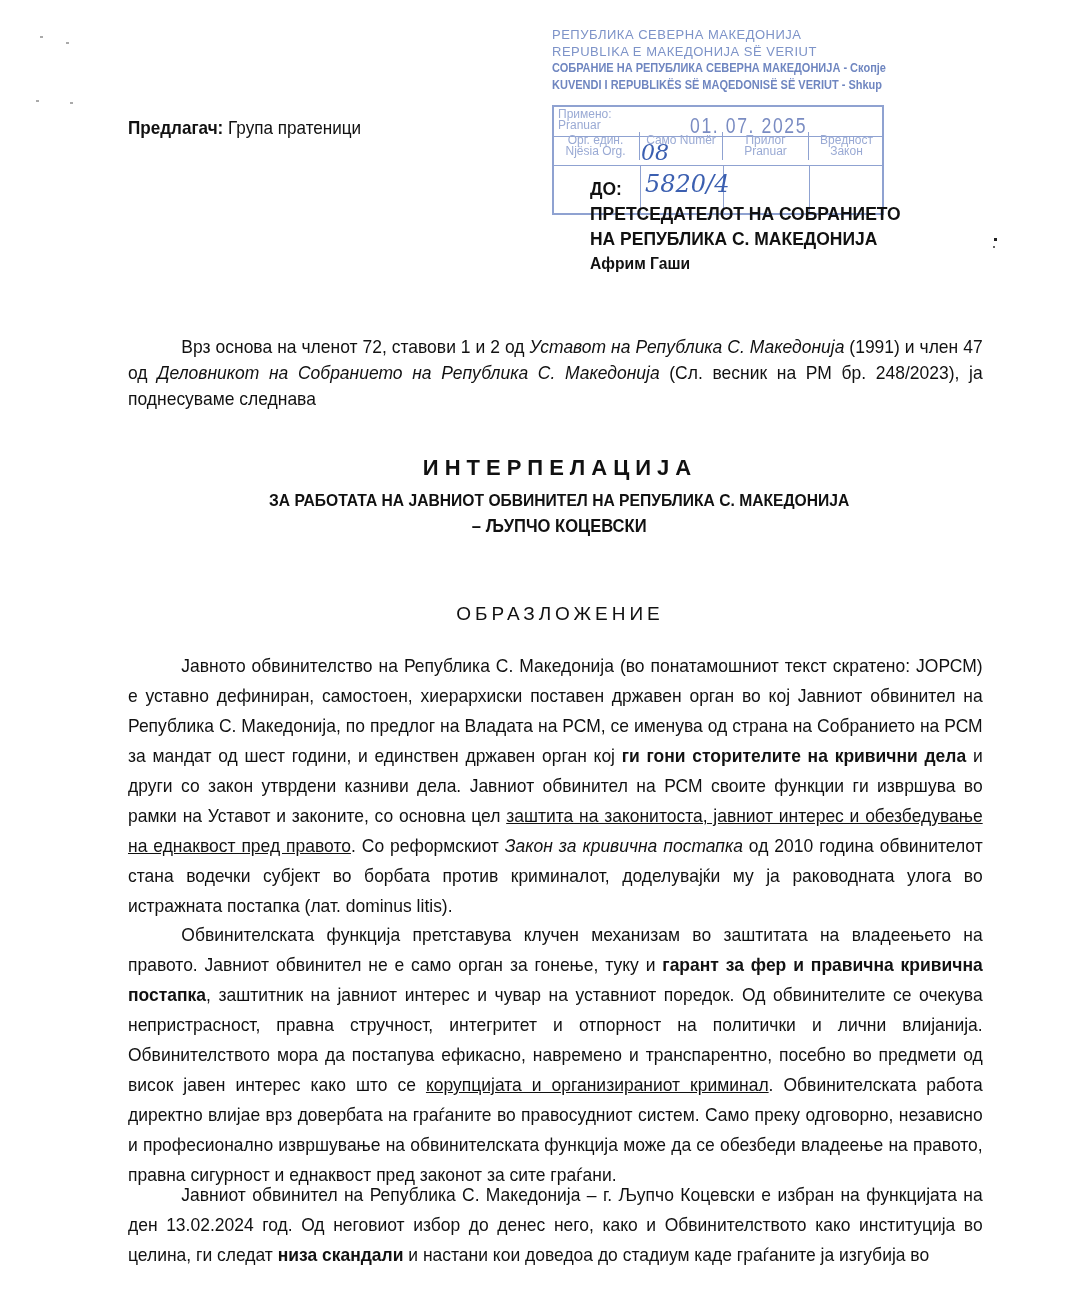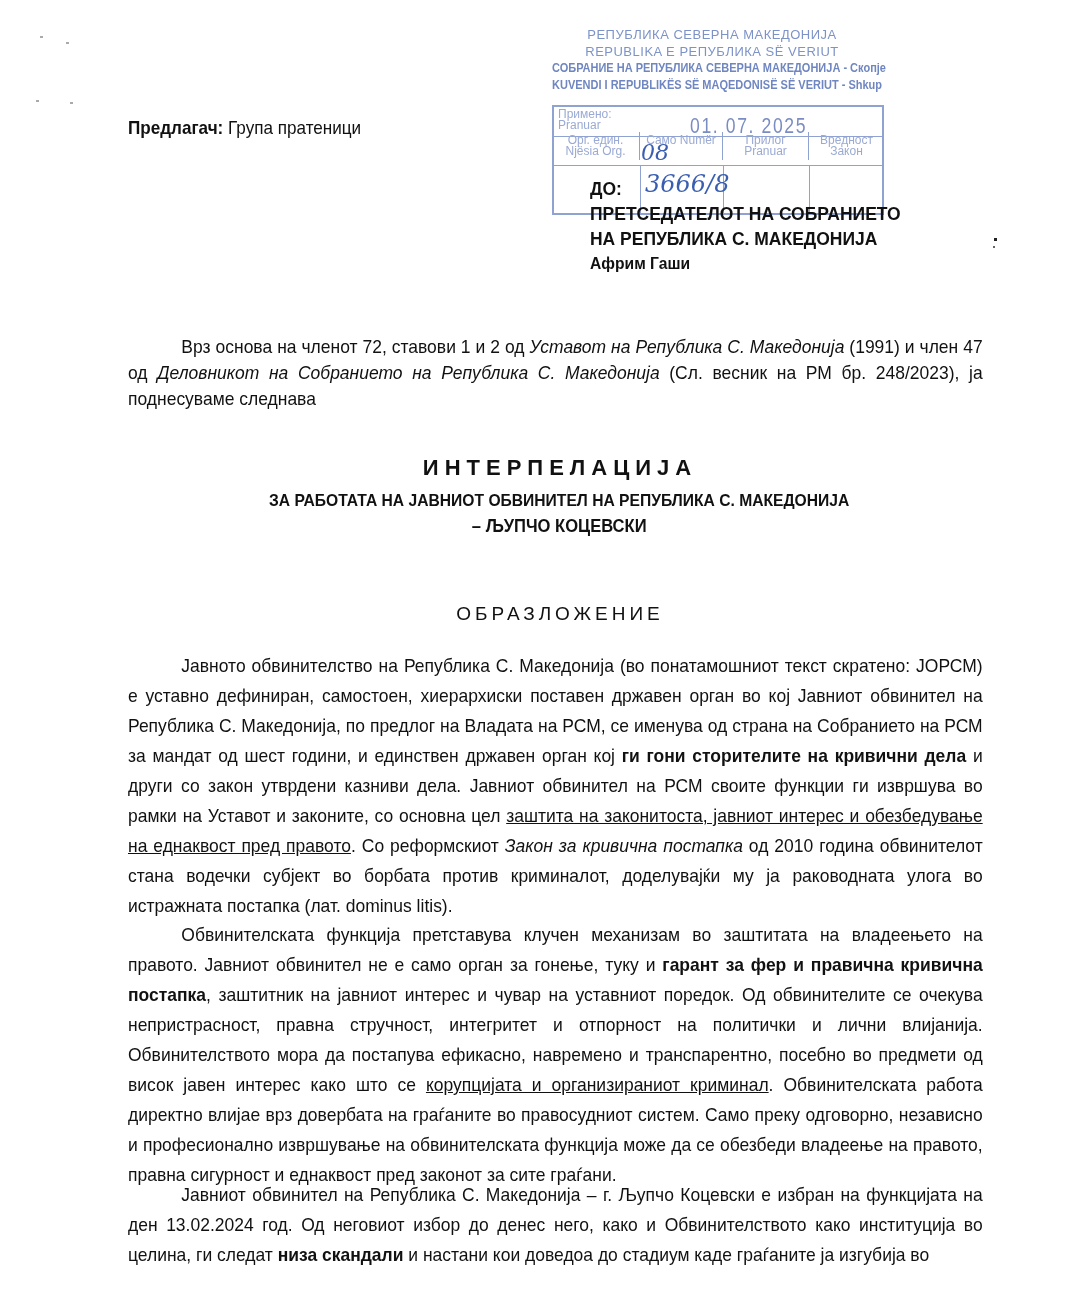--- a/index.html
+++ b/index.html
@@ -10,21 +10,21 @@
   .abs { position: absolute; }
   .specks span { position: absolute; background: #aaa; width: 3px; height: 2px; }
 
   
   .proposer { left: 128px; top: 117px; font-size: 19px; transform: scaleX(0.9); transform-origin: left top; }
   .proposer b { font-weight: bold; }
 
   
   .stamp-text { left: 552px; top: 26px; width: 340px; color: #7d93c8; font-size: 13px; line-height: 17px; letter-spacing: 0.5px; }
   .stamp-text div { white-space: nowrap; }
-  .stamp-text .c { text-align: center; width: 320px; }
+  .stamp-text .c { width: 320px; }
   .stamp-text .sm { font-size: 12.5px; letter-spacing: 0; transform: scaleX(0.88); transform-origin: left center; font-weight: bold; color: #6f86c0;}
   .stamp-box { left: 552px; top: 105px; width: 332px; height: 110px; border: 2px solid #8fa2d1; box-sizing: border-box; }
   .stamp-row1 { left: 552px; top: 105px; width: 332px; height: 32px; border-bottom: 1px solid #8fa2d1; box-sizing: border-box; }
   .stamp-lbl { color: #9aaad4; font-size: 12px; line-height: 11px; }
   .stamp-date { left: 690px; top: 113px; color: #7a8cc2; font-size: 22px; letter-spacing: 2px; transform: scaleX(0.8); transform-origin: left top; }
   .stamp-col { top: 132px; height: 28px; border-right: 1px solid #8fa2d1; box-sizing: border-box; text-align: center; }
   .stamp-rowline { left: 552px; top: 165px; width: 332px; border-top: 1px solid #8fa2d1; }
   .stamp-vline { top: 165px; height: 50px; border-left: 1px solid #8fa2d1; }
   .handwritten { color: #3b5fb0; font-family: "DejaVu Serif", serif; font-style: italic; }
 
@@ -57,40 +57,40 @@
   <span style="left:993px;top:246px;width:2px;height:2px;background:#666"></span>
 </div>
 
 <div class="abs proposer">
   <b>Предлагач:</b>
   <span>Група пратеници</span>
 </div>
 
 <div class="abs stamp-text">
   <div class="c">РЕПУБЛИКА СЕВЕРНА МАКЕДОНИЈА</div>
-  <div class="c">REPUBLIKA E РЕПУБЛИКА SË VERIUT</div>
+  <div class="c">REPUBLIKA E МАКЕДОНИЈА SË VERIUT</div>
   <div class="sm">СОБРАНИЕ НА РЕПУБЛИКА СЕВЕРНА МАКЕДОНИЈА - Скопје</div>
   <div class="sm">KUVENDI I REPUBLIKËS SË MAQEDONISË SË VERIUT - Shkup</div>
 </div>
 <div class="abs stamp-box"></div>
 <div class="abs stamp-row1"></div>
 <div class="abs stamp-lbl" style="left:558px;top:109px;width:60px;">Примено: Pranuar</div>
 <div class="abs stamp-date">01. 07. 2025</div>
 
 <div class="abs stamp-col stamp-lbl" style="left:552px;width:88px;padding-top:3px;">Орг. един. Njësia Org.</div>
 <div class="abs stamp-col stamp-lbl" style="left:640px;width:83px;padding-top:3px;">Само Numër</div>
 <div class="abs stamp-col stamp-lbl" style="left:723px;width:86px;padding-top:3px;">Прилог Pranuar</div>
 <div class="abs stamp-col stamp-lbl" style="left:809px;width:75px;padding-top:3px;border-right:none;">Вредност Закон</div>
 <div class="abs stamp-rowline"></div>
 <div class="abs stamp-vline" style="left:640px;"></div>
 <div class="abs stamp-vline" style="left:723px;"></div>
 <div class="abs stamp-vline" style="left:809px;"></div>
 
 <div class="abs handwritten" style="left:626px;top:140px;font-size:22px;margin-left:15px;">08</div>
-<div class="abs handwritten" style="left:645px;top:170px;font-size:24px;">3666/8</div>
+<div class="abs handwritten" style="left:645px;top:170px;font-size:24px;">5820/4</div>
 
 <div class="abs addr">
   <div>ДО:</div>
   <div>ПРЕТСЕДАТЕЛОТ НА СОБРАНИЕТО</div>
   <div>НА РЕПУБЛИКА С. МАКЕДОНИЈА</div>
   <div class="small">Африм Гаши</div>
 </div>
 
 <div class="abs para" style="top:334px;line-height:26px;"><span class="ind"></span><span>Врз основа на членот 72, ставови 1 и 2 од </span><i>Уставот на Република С. Македонија</i><span> (1991) и член 47 од </span><i>Деловникот на Собранието на Република С. Македонија</i><span> (Сл. весник на РМ бр. 248/2023), ја поднесуваме следнава</span></div>
 

